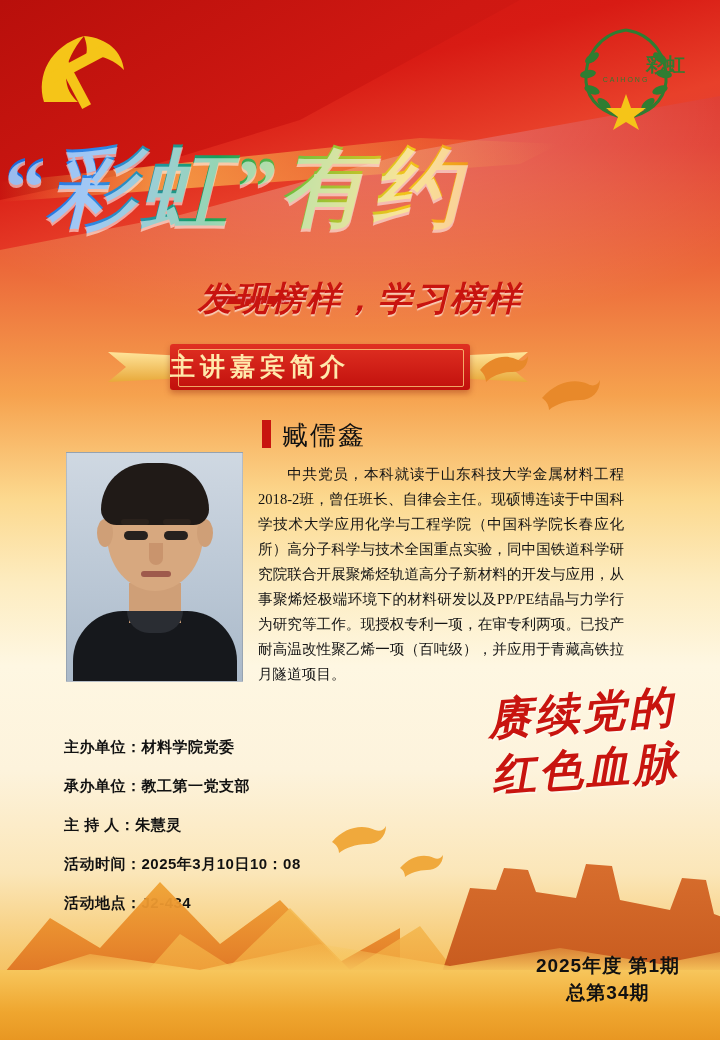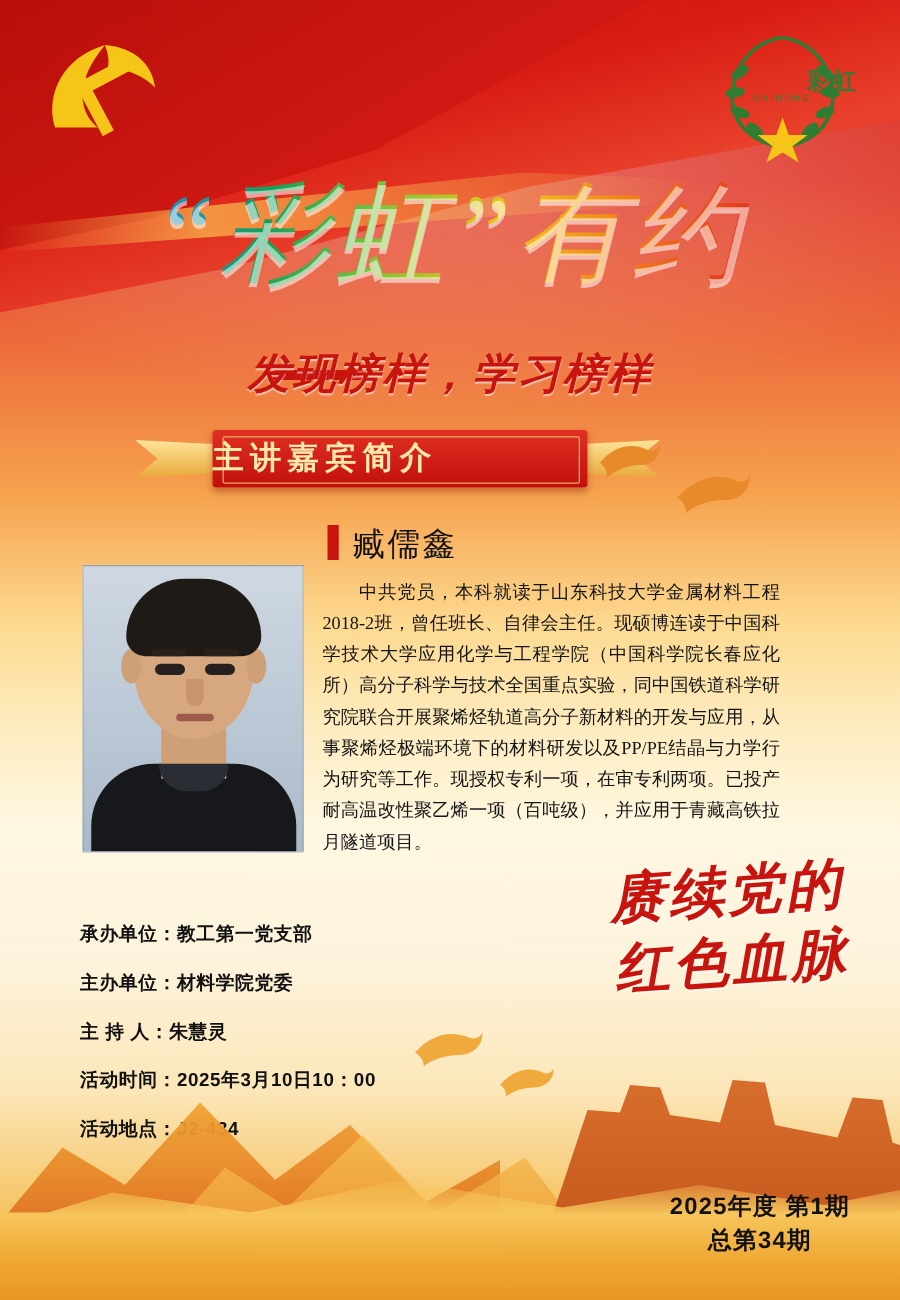--- a/index.html
+++ b/index.html
@@ -40,23 +40,23 @@
     color:#2f7d32;font-size:19px;font-weight:bold;letter-spacing:1px;
     font-family:"Liberation Serif","DejaVu Serif",serif;
   }
   .logo .lsub{
     position:absolute;left:0;top:58px;width:120px;text-align:center;
     color:#2f7d32;font-size:7px;letter-spacing:2px;
   }
   
   .title-wrap{position:absolute;left:0;top:128px;width:720px;height:160px;}
   .title{
-    position:absolute;left:0;top:0;width:720px;text-align:center;
-    font-family:"Liberation Serif","DejaVu Serif",serif;
-    font-size:88px;font-weight:normal;font-style:italic;letter-spacing:4px;
+    position:absolute;left:0;top:0;width:720px;text-align:left;
+    font-family:"Liberation Serif","DejaVu Serif",serif;
+    font-size:88px;font-weight:bold;font-style:italic;letter-spacing:4px;
     background:linear-gradient(100deg,#1c63d6 0%,#2f86e8 14%,#16a05a 30%,#7fc13a 42%,#f2c41a 56%,#f07a1b 70%,#e01f1f 86%,#c0141c 100%);
     -webkit-background-clip:text;background-clip:text;color:transparent;
     text-shadow:0 3px 0 rgba(255,255,255,0.55);
     line-height:120px;
   }
   .subtitle{
     position:absolute;left:0;top:148px;width:720px;text-align:center;
     font-family:"Liberation Serif","DejaVu Serif",serif;
     font-size:34px;font-weight:bold;font-style:italic;color:#c8140f;
     letter-spacing:2px;
@@ -266,30 +266,30 @@
 
   <div class="bio">中共党员，本科就读于山东科技大学金属材料工程2018-2班，曾任班长、自律会主任。现硕博连读于中国科学技术大学应用化学与工程学院（中国科学院长春应化所）高分子科学与技术全国重点实验，同中国铁道科学研究院联合开展聚烯烃轨道高分子新材料的开发与应用，从事聚烯烃极端环境下的材料研发以及PP/PE结晶与力学行为研究等工作。现授权专利一项，在审专利两项。已投产耐高温改性聚乙烯一项（百吨级），并应用于青藏高铁拉月隧道项目。</div>
 
   <div class="slogan">
     <div>赓续党的</div>
     <div>红色血脉</div>
   </div>
 
   <div class="info">
     <div class="row">
+      <span>主办单位：</span><span>材料学院党委</span>
+    </div>
+    <div class="row">
       <span>承办单位：</span><span>教工第一党支部</span>
     </div>
     <div class="row">
-      <span>主办单位：</span><span>材料学院党委</span>
-    </div>
-    <div class="row">
       <span>主 持 人：</span><span>朱慧灵</span>
     </div>
     <div class="row">
-      <span>活动时间：</span><span>2025年3月10日10：00</span>
+      <span>活动时间：</span><span>2025年3月10日10：08</span>
     </div>
     <div class="row">
       <span>活动地点：</span><span>J2-434</span>
     </div>
   </div>
 
   <div class="scenery">
     <div class="mount"></div>
     <div class="mount2"></div>
     <div class="wall"></div>

